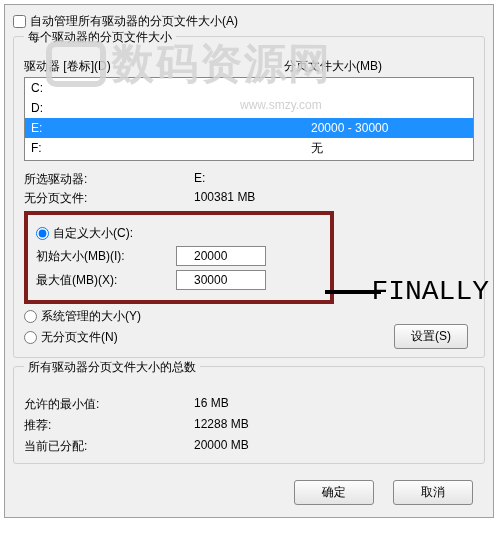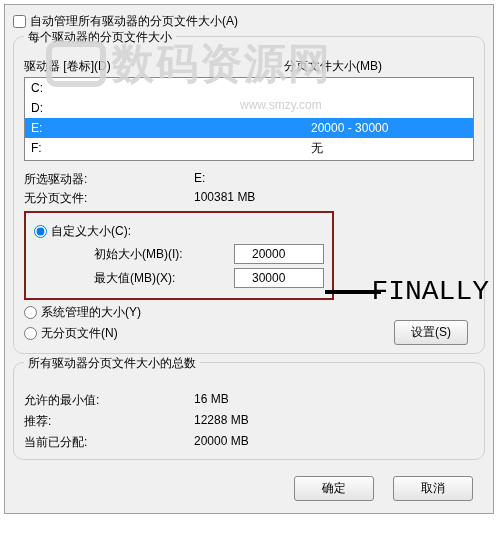--- a/index.html
+++ b/index.html
@@ -16,21 +16,21 @@
     background: #f0f0f0;
     width: 490px;
     margin: 4px;
     padding: 8px 8px 12px 8px;
     position: relative;
   }
   .checkbox-row { display: flex; align-items: center; gap: 4px; margin-bottom: 6px; }
   input[type=checkbox] { width: 13px; height: 13px; }
   .groupbox {
     border: 1px solid #d0d0d0;
-    border-radius: 10px;
+    border-radius: 3px;
     padding: 10px 10px 8px 10px;
     margin-bottom: 8px;
     position: relative;
   }
   .group-legend {
     position: relative;
     top: -18px;
     background: #f0f0f0;
     padding: 0 4px;
     display: inline-block;
@@ -52,27 +52,27 @@
     line-height: 18px;
     font-size: 12px;
   }
   .listrow .dl { flex: 0 0 280px; }
   .listrow.selected { background: #1e90ff; color: #fff; }
   .info-row { display: flex; margin-top: 10px; }
   .info-label { flex: 0 0 170px; }
   .radio-row { display: flex; align-items: center; gap: 4px; margin: 4px 0; }
   input[type=radio] { width: 13px; height: 13px; }
   .custom-box {
-    border: 2px solid #7f1d1d;
+    border: 4px solid #7f1d1d;
     padding: 6px 8px;
     margin: 4px 0 2px 0;
     width: 310px;
     position: relative;
   }
-  .input-row { display: flex; align-items: center; margin: 4px 0; justify-content: flex-end; }
+  .input-row { display: flex; align-items: center; margin: 4px 0; }
   .input-label { flex: 0 0 140px; }
   .text-input {
     width: 90px;
     height: 20px;
     border: 1px solid #888;
     padding: 0 17px;
     font-size: 12px;
   }
   .btn {
     border: 1px solid #888;

